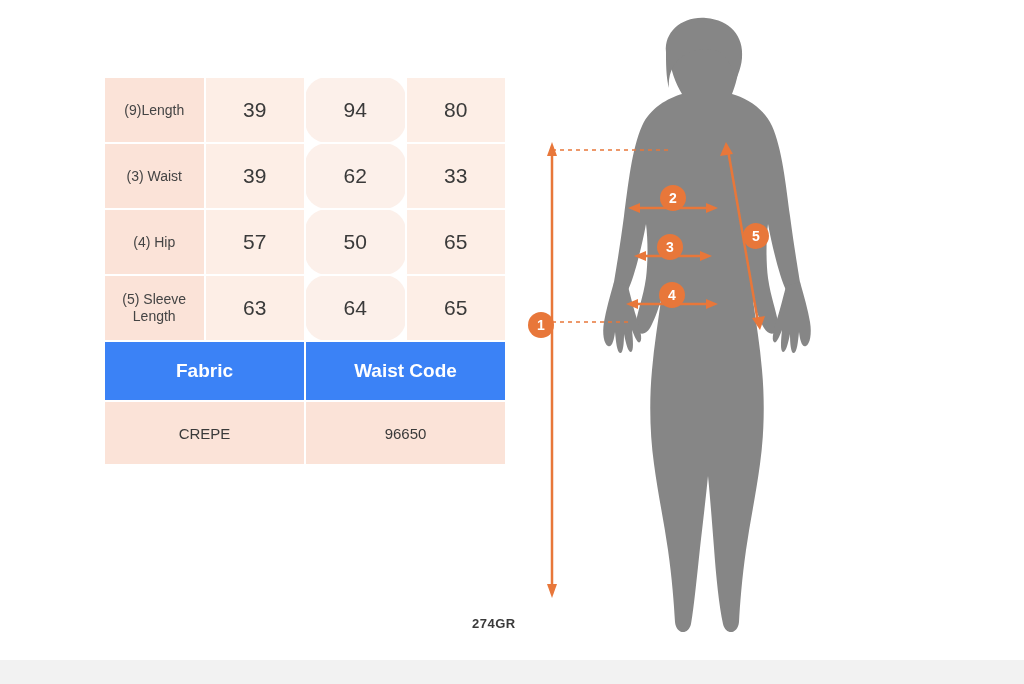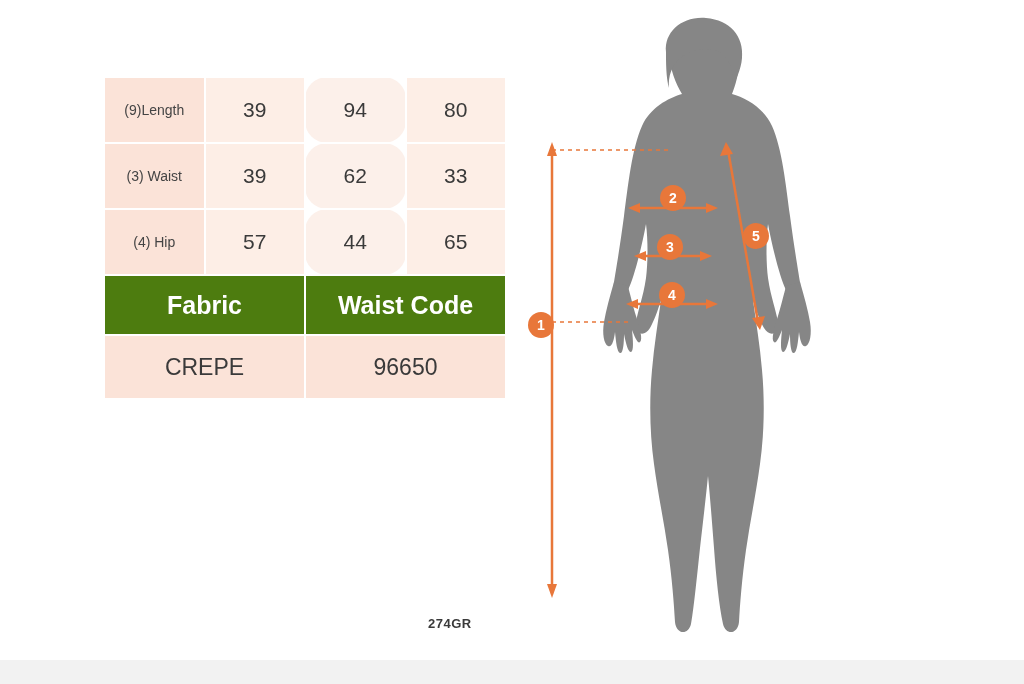--- a/index.html
+++ b/index.html
@@ -67,35 +67,35 @@
     background: #fdeee6;
     color: #3a3a3a;
     font-size: 21px;
     height: 64px;
   }
   .val.alt {
     background: #fcf0ea;
     border-radius: 22px;
   }
   .subhdr {
-    background: #4d7c0f;
+    background: #3b82f6;
     color: #ffffff;
     font-weight: bold;
-    font-size: 25px;
+    font-size: 19px;
     height: 58px;
   }
   .subval {
     background: #fbe3d8;
     color: #3a3a3a;
-    font-size: 23px;
+    font-size: 15px;
     height: 62px;
   }
   #code-note {
     position: absolute;
-    left: 428px;
+    left: 472px;
     top: 616px;
     font-size: 13px;
     color: #3a3a3a;
     font-weight: bold;
     letter-spacing: .5px;
   }
 
   
   #figure-area {
     position: absolute;
@@ -146,24 +146,30 @@
       <tr>
         <td class="rowlabel">(3) Waist</td>
         <td class="val">39</td>
         <td class="val alt">62</td>
         <td class="val">33</td>
       </tr>
 
       <tr>
         <td class="rowlabel">(4) Hip</td>
         <td class="val">57</td>
-        <td class="val alt">44</td>
+        <td class="val alt">50</td>
         <td class="val">65</td>
       </tr>
 
+      <tr>
+        <td class="rowlabel">(5) Sleeve Length</td>
+        <td class="val">63</td>
+        <td class="val alt">64</td>
+        <td class="val">65</td>
+      </tr>
 
       <tr>
         <td class="subhdr" colspan="2">Fabric</td>
         <td class="subhdr" colspan="2">Waist Code</td>
       </tr>
       <tr>
         <td class="subval" colspan="2">CREPE</td>
         <td class="subval" colspan="2">96650</td>
       </tr>
     </tbody>

